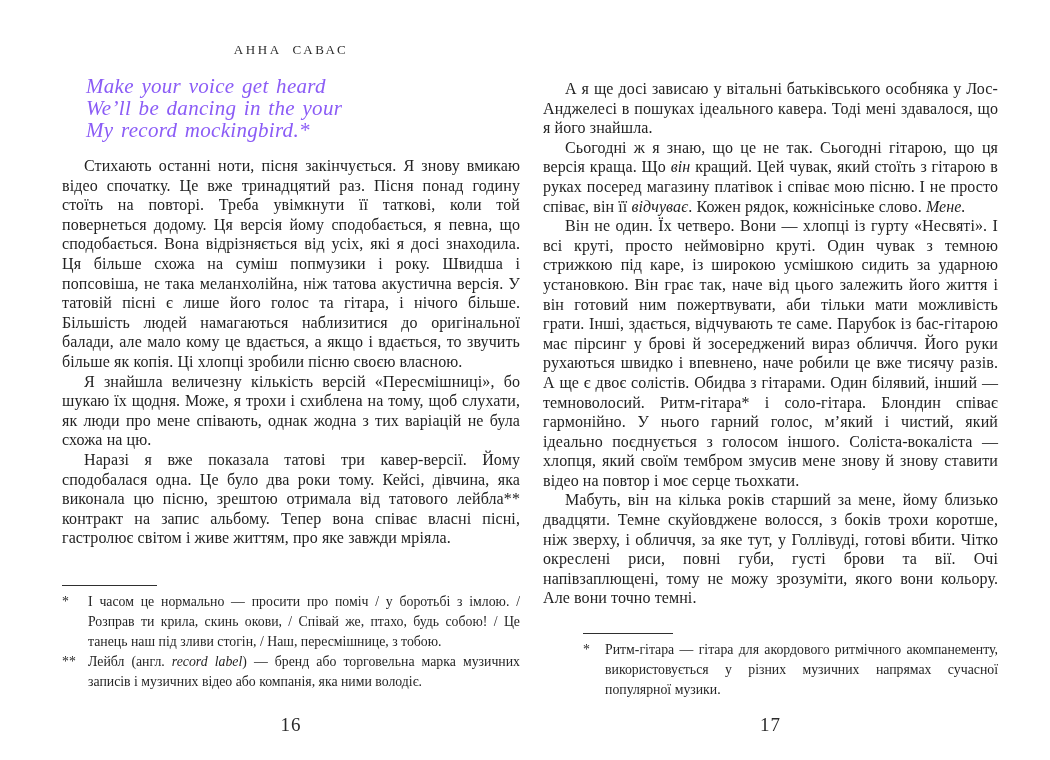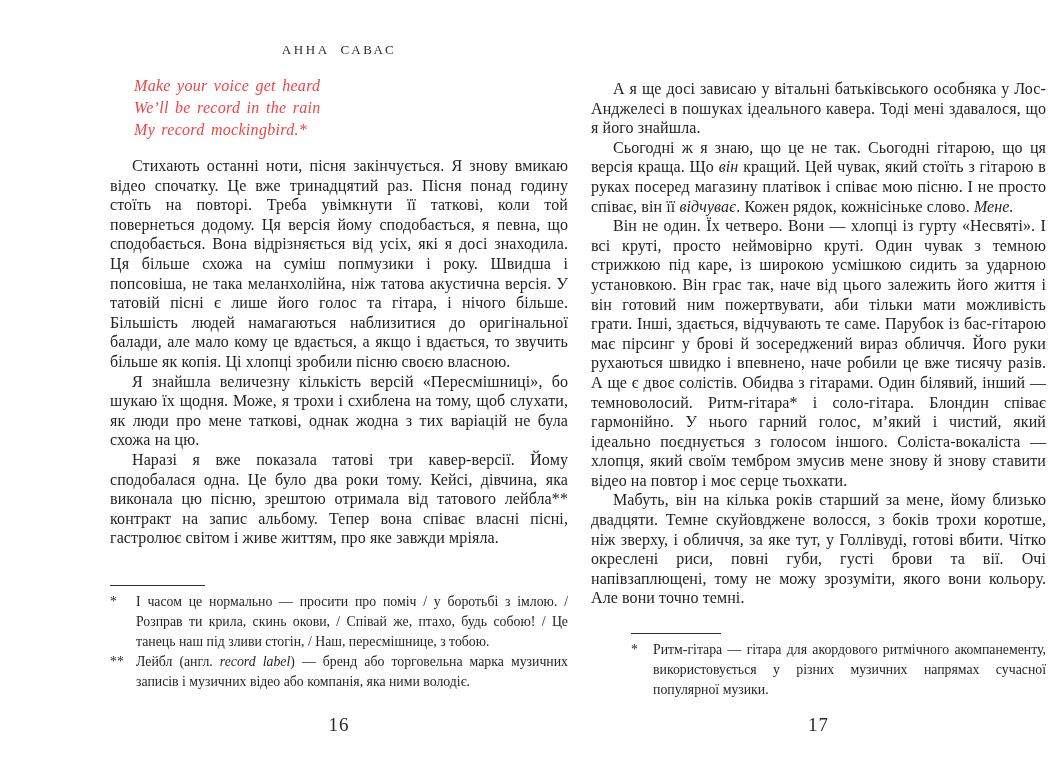--- a/index.html
+++ b/index.html
@@ -6,39 +6,39 @@
   .canvas {
     position: relative;
     width: 1050px;
     height: 760px;
     background: var(--paper, #ffffff);
     overflow: hidden;
     font-family: "Liberation Serif", "DejaVu Serif", serif;
     color: var(--ink, #222222);
     -webkit-font-smoothing: antialiased;
   }
-  .page { position: absolute; top: 0; height: 760px; margin-left: 48px; }
+  .page { position: absolute; top: 0; height: 760px; }
   .page-left  { left: 62px;  width: 458px; }
   .page-right { left: 543px; width: 455px; }
 
   .running-head {
     position: absolute; top: 42px; left: 0; right: 0;
     text-align: center;
     font-size: 13px;
     letter-spacing: 2.6px;
     word-spacing: 5px;
     color: #2c2c2c;
   }
 
   .epigraph {
     position: absolute; top: 75px; left: 24px; right: 0;
     font-style: italic;
-    font-size: 16px;
+    font-size: 21px;
     line-height: 22px;
-    color: #ef4444;
+    color: #8b5cf6;
     letter-spacing: 0.3px;
     word-spacing: 2px;
   }
 
   .body-text { position: absolute; left: 0; right: 0; }
   .page-left  .body-text { top: 156px; }
   .page-right .body-text { top: 79px; }
 
   .para {
     margin: 0;
@@ -84,27 +84,27 @@
 </head>
 <body>
 
 <div class="canvas" style="--paper: #ffffff; --ink: #222222;">
 
   <div class="page page-left">
     <div class="running-head">АННА САВАС</div>
 
     <div class="epigraph">
         <div>Make your voice get heard</div>
-        <div>We’ll be record in the rain</div>
+        <div>We’ll be dancing in the your</div>
         <div>My record mockingbird.*</div>
       </div>
 
     <div class="body-text">
         <p class="para"><span>Стихають останні ноти, пісня закінчується. Я знову вмикаю відео спочатку. Це вже тринадцятий раз. Пісня понад годину стоїть на повторі. Треба увімкнути її таткові, коли той повернеться додому. Ця версія йому сподобається, я певна, що сподобається. Вона відрізняється від усіх, які я досі знаходила. Ця більше схожа на суміш попмузики і року. Швидша і попсовіша, не така меланхолійна, ніж татова акустична версія. У татовій пісні є лише його голос та гітара, і нічого більше. Більшість людей намагаються наблизитися до оригінальної балади, але мало кому це вдається, а якщо і вдається, то звучить більше як копія. Ці хлопці зробили пісню своєю власною.</span></p>
-        <p class="para"><span>Я знайшла величезну кількість версій «Пересмішниці», бо шукаю їх щодня. Може, я трохи і схиблена на тому, щоб слухати, як люди про мене таткові, однак жодна з тих варіацій не була схожа на цю.</span></p>
+        <p class="para"><span>Я знайшла величезну кількість версій «Пересмішниці», бо шукаю їх щодня. Може, я трохи і схиблена на тому, щоб слухати, як люди про мене співають, однак жодна з тих варіацій не була схожа на цю.</span></p>
         <p class="para"><span>Наразі я вже показала татові три кавер-версії. Йому сподобалася одна. Це було два роки тому. Кейсі, дівчина, яка виконала цю пісню, зрештою отримала від татового лейбла** контракт на запис альбому. Тепер вона співає власні пісні, гастролює світом і живе життям, про яке завжди мріяла.</span></p>
       </div>
 
     <div class="footnotes">
       <div class="fn-rule"></div>
       <div>
           <div class="fn"><span class="fn-marker">*</span><span>І часом це нормально — просити про поміч / у боротьбі з імлою. / Розправ ти крила, скинь окови, / Співай же, птахо, будь собою! / Це танець наш під зливи стогін, / Наш, пересмішнице, з тобою.</span></div>
           <div class="fn"><span class="fn-marker">**</span><span>Лейбл (англ. </span><span class="it">record label</span><span>) — бренд або торговельна марка музичних записів і музичних відео або компанія, яка ними володіє.</span></div>
         </div>
     </div>

